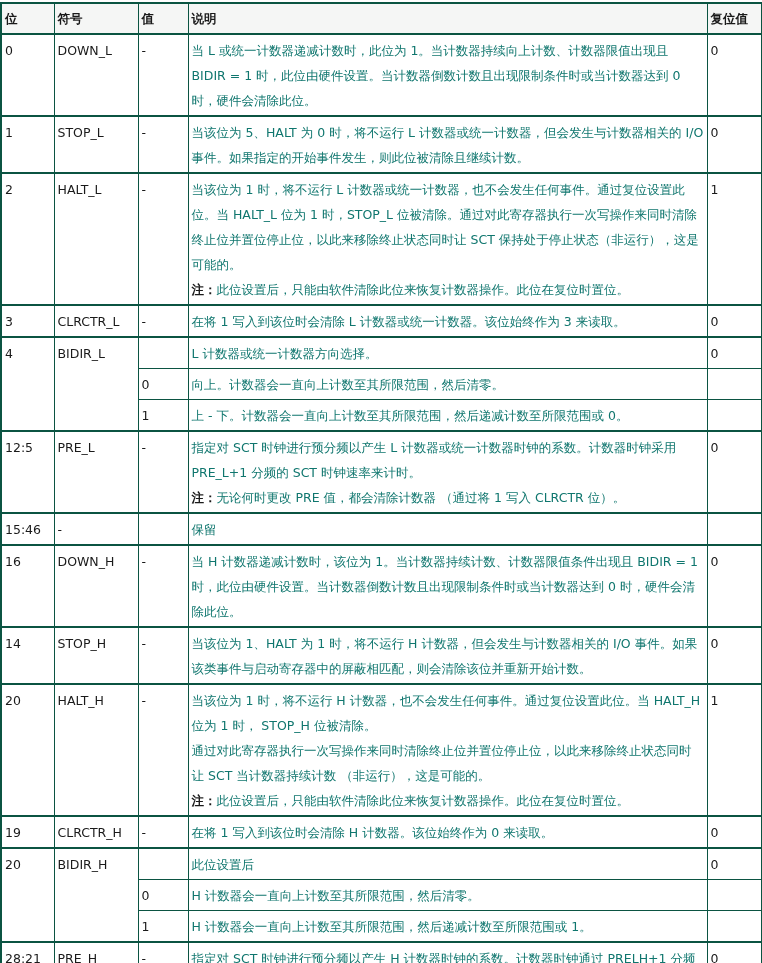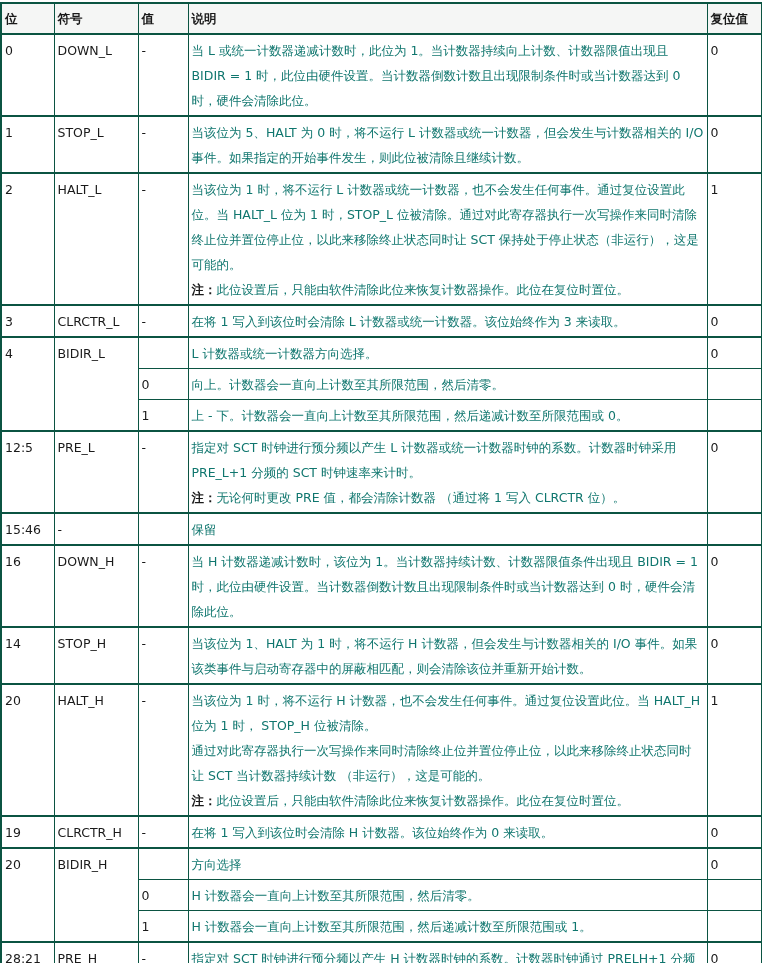--- a/index.html
+++ b/index.html
@@ -171,21 +171,21 @@
         <td>
           <span class="desc-line desc-text">在将 1 写入到该位时会清除 H 计数器。该位始终作为 0 来读取。</span>
         </td>
         <td>0</td>
       </tr>
       <tr class="major">
         <td rowspan="3">20</td>
         <td rowspan="3">BIDIR_H</td>
         <td></td>
         <td>
-          <span class="desc-line desc-text">方向选择</span>
+          <span class="desc-line desc-text">此位设置后</span>
         </td>
         <td>0</td>
       </tr>
       <tr>
         <td>0</td>
         <td><span class="desc-text">H 计数器会一直向上计数至其所限范围，然后清零。</span></td>
         <td></td>
       </tr>
       <tr>
         <td>1</td>

